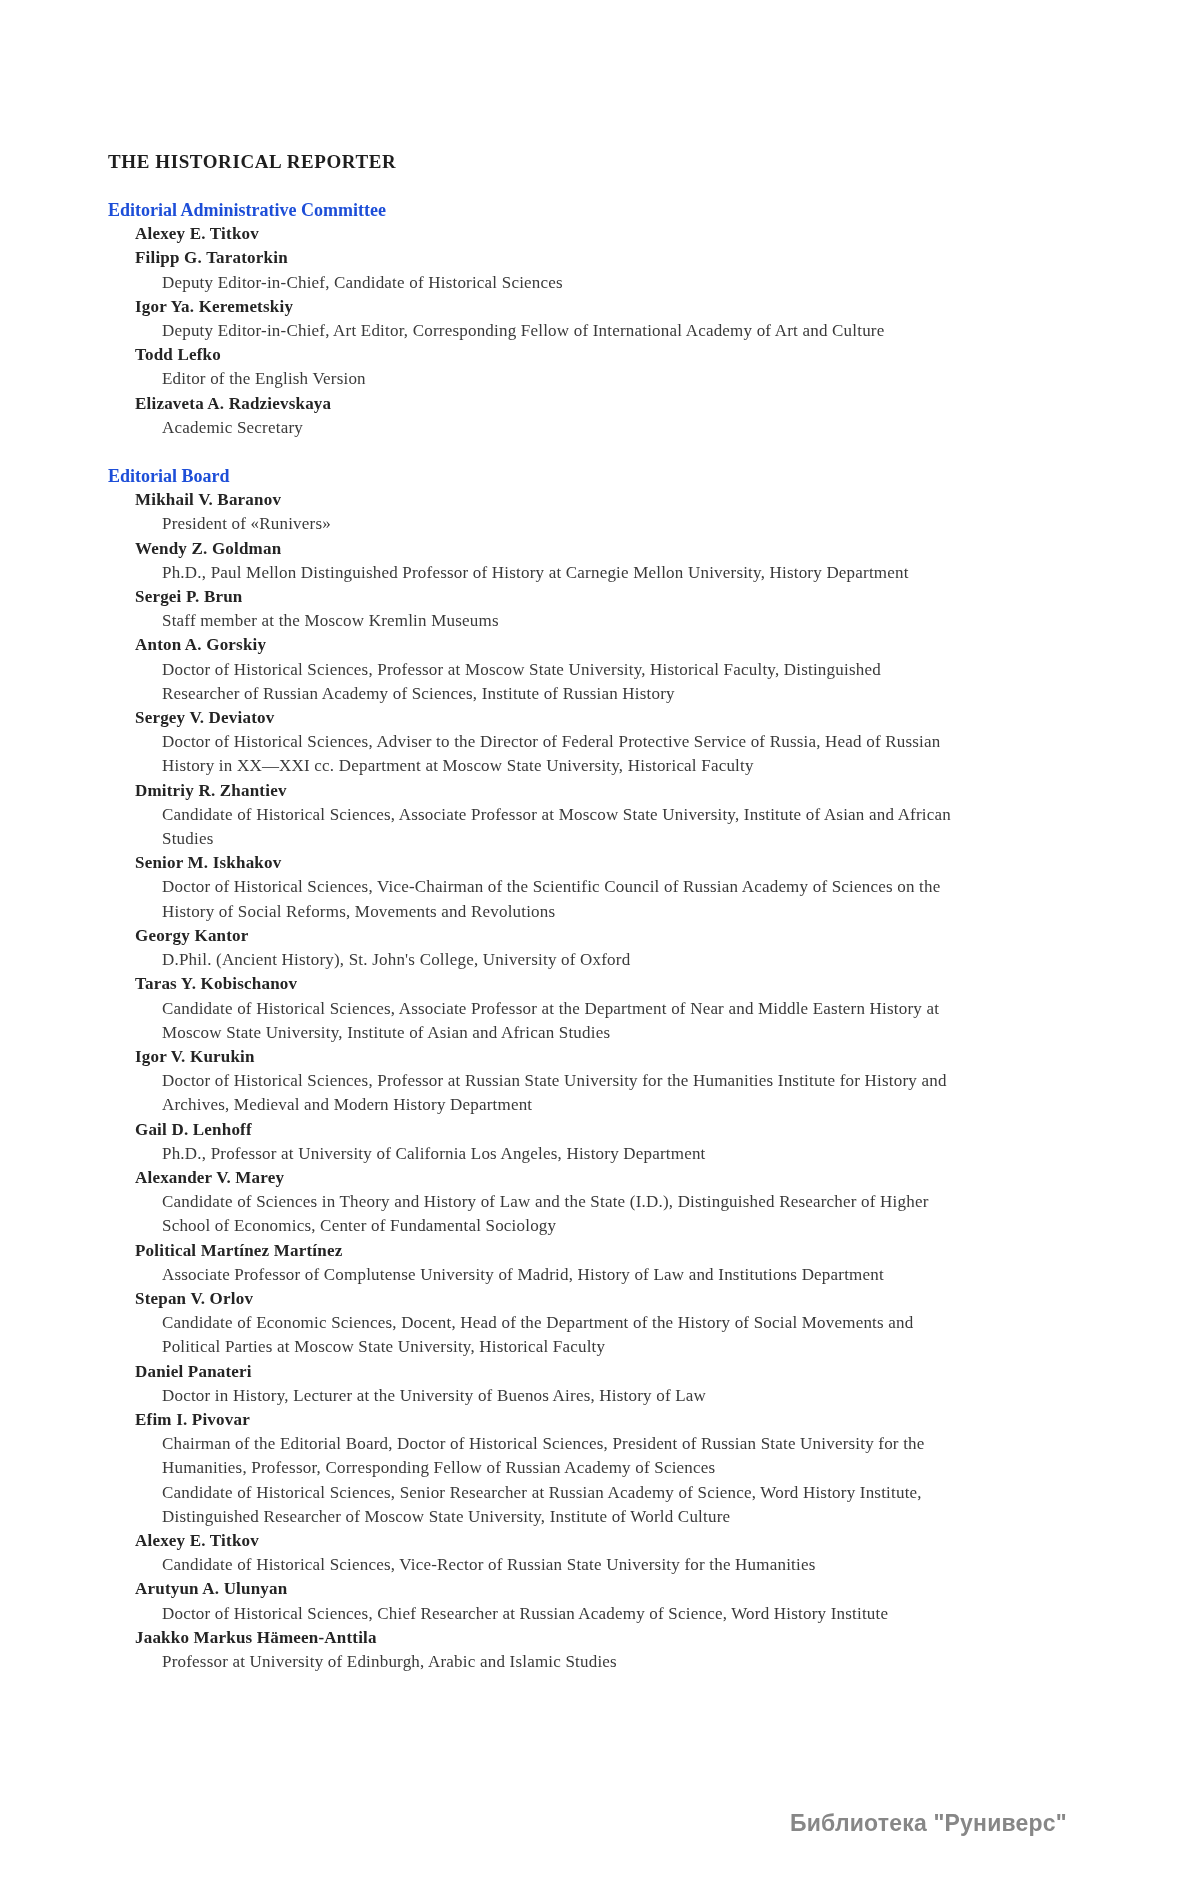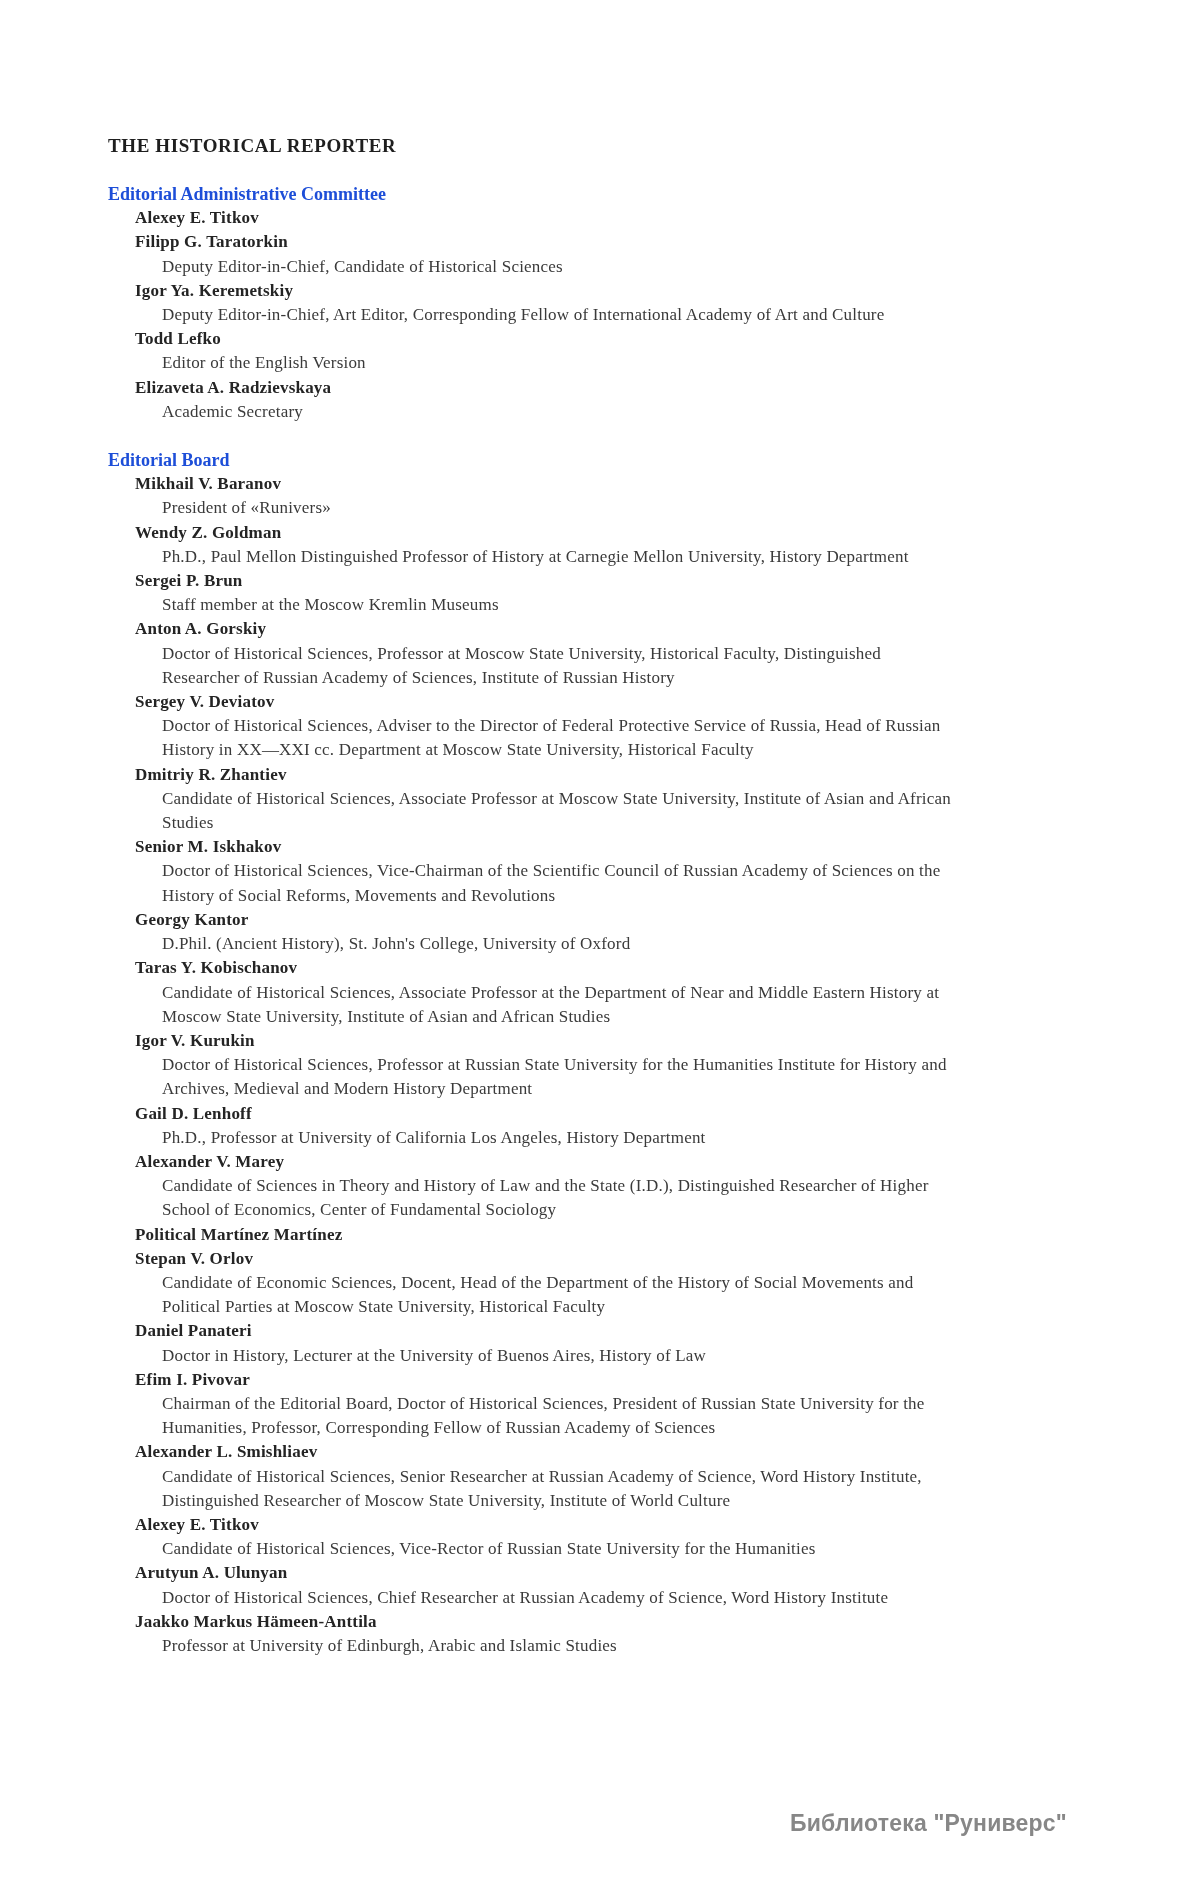--- a/index.html
+++ b/index.html
@@ -12,21 +12,21 @@
     width: 1200px;
     height: 1877px;
     overflow: hidden;
     font-family: "Liberation Serif", serif;
     color: #2a2a2a;
     -webkit-font-smoothing: antialiased;
   }
   .page-content {
     position: absolute;
     left: 108px;
-    top: 134px;
+    top: 150px;
     width: 970px;
   }
   .page-title {
     font-size: 19px;
     font-weight: bold;
     letter-spacing: 0.6px;
     color: #1e1e1e;
     line-height: 24px;
     margin: 0;
   }
@@ -168,39 +168,39 @@
     <div class="member-role">Ph.D., Professor at University of California Los Angeles, History Department</div>
   </li>
 
   <li class="member">
     <div class="member-name">Alexander V. Marey</div>
     <div class="member-role">Candidate of Sciences in Theory and History of Law and the State (I.D.), Distinguished Researcher of Higher School of Economics, Center of Fundamental Sociology</div>
   </li>
 
   <li class="member">
     <div class="member-name">Political Martínez Martínez</div>
+    <div class="member-role">Associate Professor of Complutense University of Madrid, History of Law and Institutions Department</div>
   </li>
 
   <li class="member">
     <div class="member-name">Stepan V. Orlov</div>
     <div class="member-role">Candidate of Economic Sciences, Docent, Head of the Department of the History of Social Movements and Political Parties at Moscow State University, Historical Faculty</div>
   </li>
 
   <li class="member">
     <div class="member-name">Daniel Panateri</div>
     <div class="member-role">Doctor in History, Lecturer at the University of Buenos Aires, History of Law</div>
   </li>
 
   <li class="member">
     <div class="member-name">Efim I. Pivovar</div>
     <div class="member-role">Chairman of the Editorial Board, Doctor of Historical Sciences, President of Russian State University for the Humanities, Professor, Corresponding Fellow of Russian Academy of Sciences</div>
   </li>
 
   <li class="member">
-    <div class="member-name">Alexander L. Smishliaev</div>
     <div class="member-role">Candidate of Historical Sciences, Senior Researcher at Russian Academy of Science, Word History Institute, Distinguished Researcher of Moscow State University, Institute of World Culture</div>
   </li>
 
   <li class="member">
     <div class="member-name">Alexey E. Titkov</div>
     <div class="member-role">Candidate of Historical Sciences, Vice-Rector of Russian State University for the Humanities</div>
   </li>
 
   <li class="member">
     <div class="member-name">Arutyun A. Ulunyan</div>

